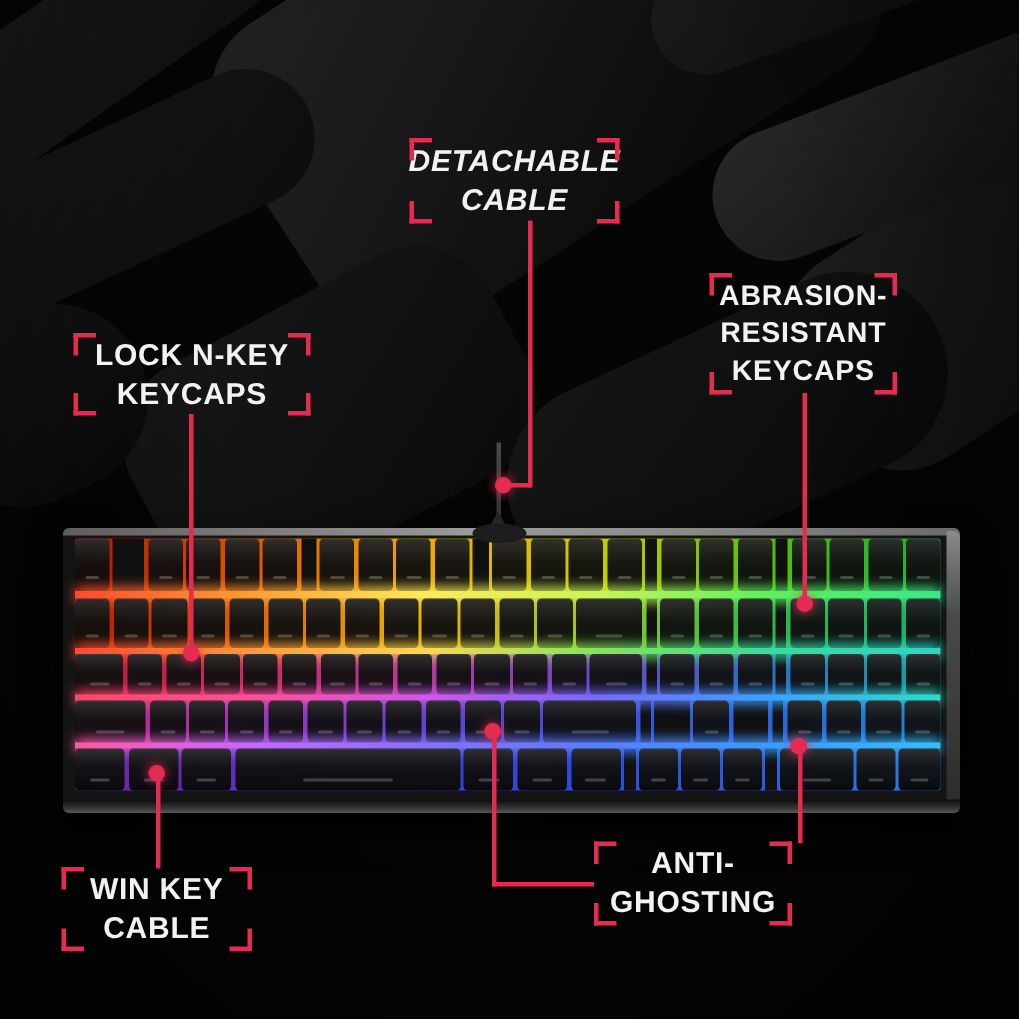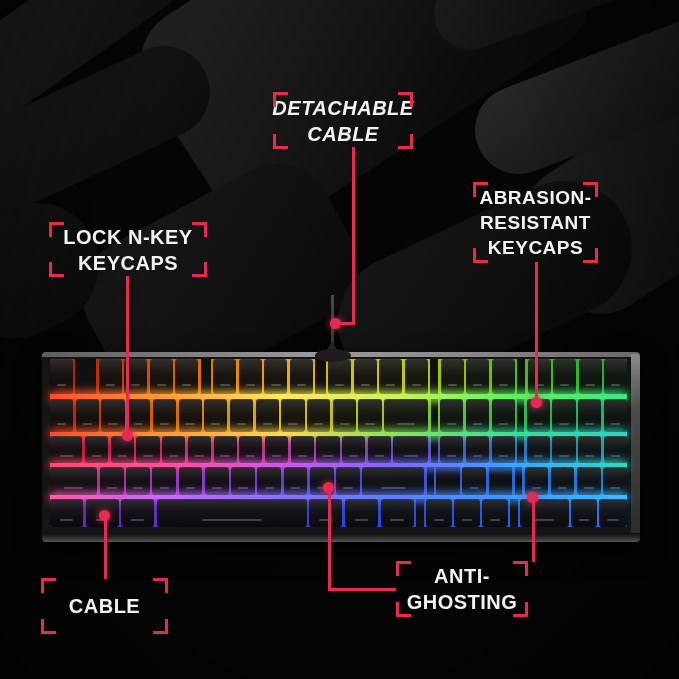--- a/index.html
+++ b/index.html
@@ -283,20 +283,21 @@
     <span class="corner br"></span>
     <div class="txt">LOCK N-KEY</div>
     <div class="txt">KEYCAPS</div>
   </div>
 
   <div class="callout" id="co-winkey">
     <span class="corner tl"></span>
     <span class="corner tr"></span>
     <span class="corner bl"></span>
     <span class="corner br"></span>
+    <div class="txt">WIN KEY</div>
     <div class="txt">CABLE</div>
   </div>
 
   <div class="callout" id="co-antighost">
     <span class="corner tl"></span>
     <span class="corner tr"></span>
     <span class="corner bl"></span>
     <span class="corner br"></span>
     <div class="txt">ANTI-</div>
     <div class="txt">GHOSTING</div>

